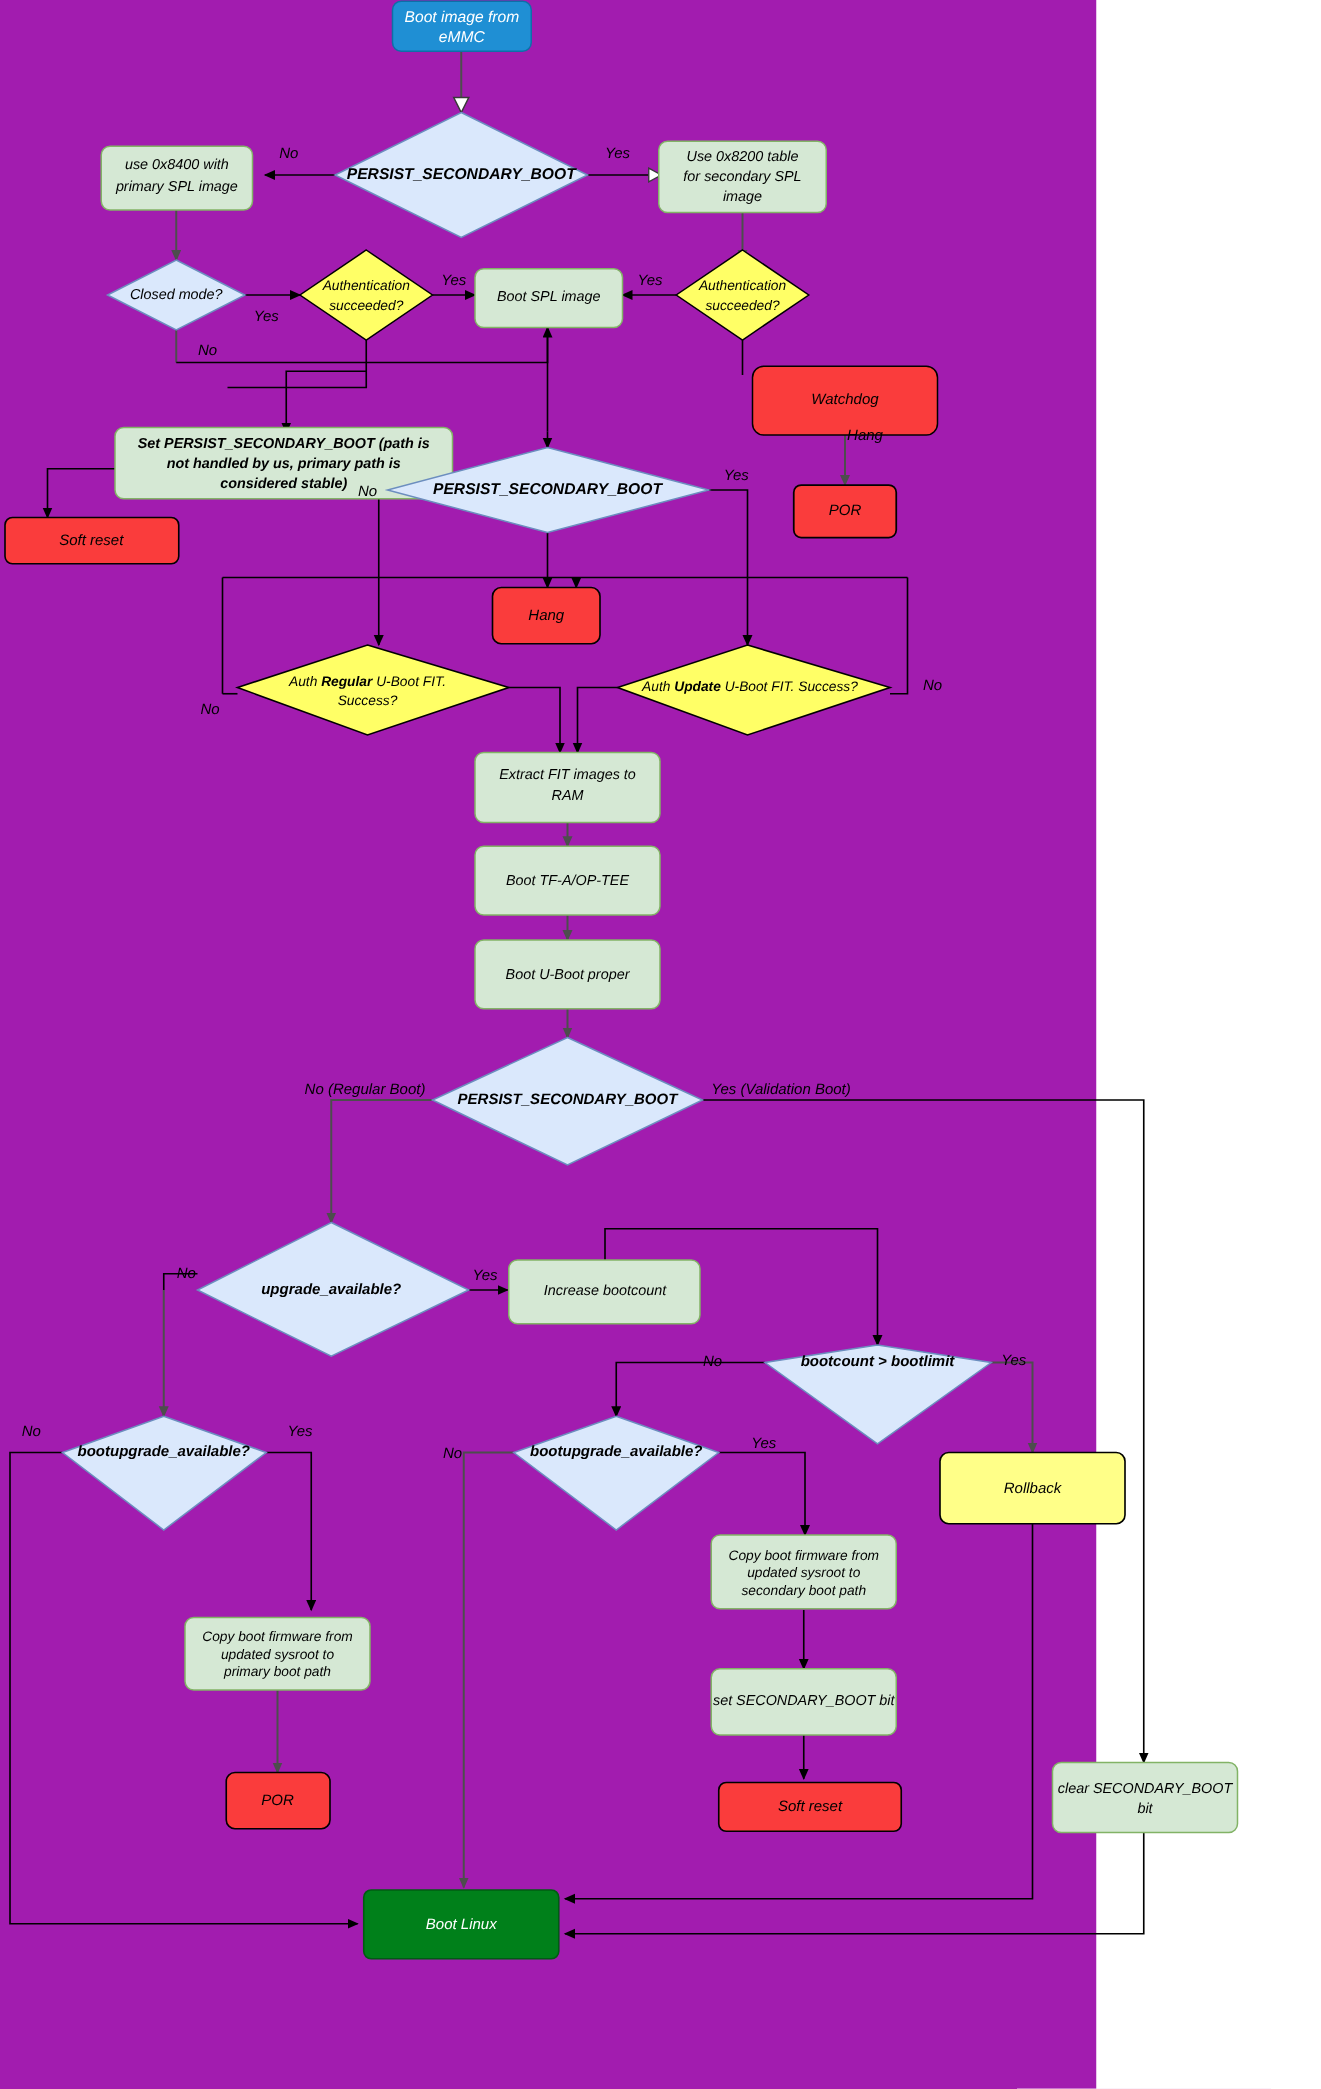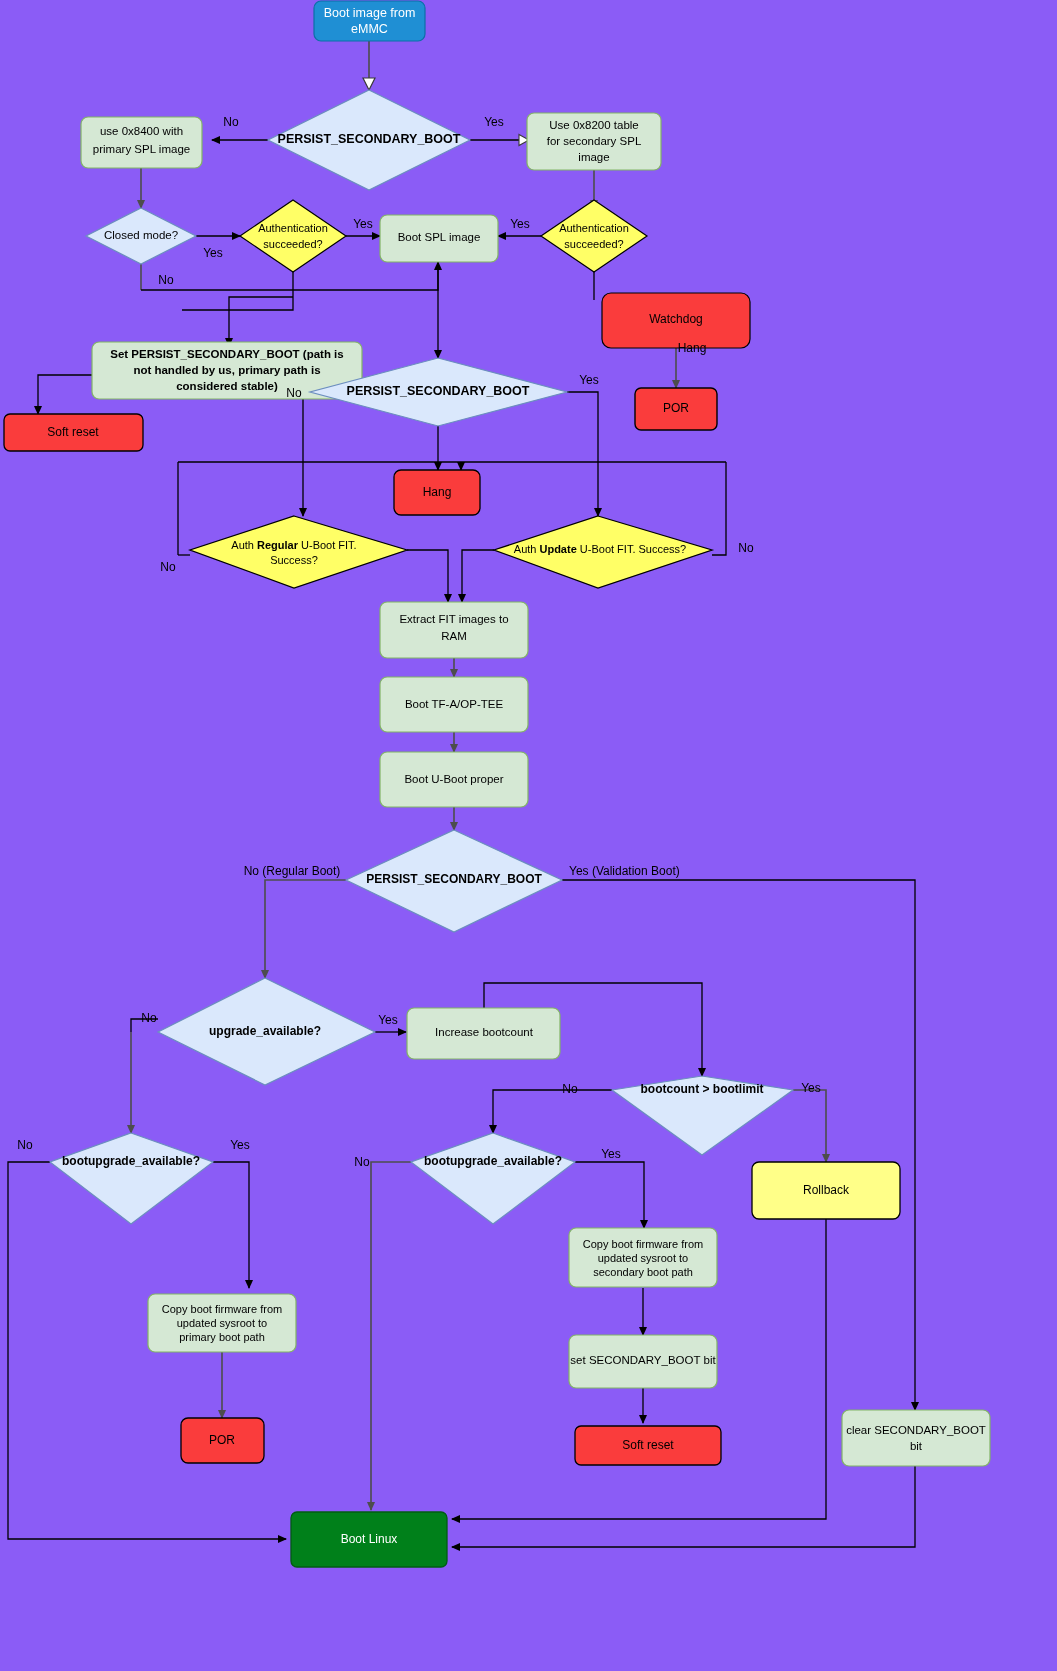--- a/index.html
+++ b/index.html
@@ -2,24 +2,25 @@
 <html><head>
 <meta charset="utf-8">
 <style>
   html, body {
     margin: 0;
     padding: 0;
     background: #ffffff;
   }
   #diagram-root {
     position: relative;
-    width: 1057px;
+    width: 877px;
     height: 1671px;
     font-family: "Liberation Sans", sans-serif;
-    background: #8b5cf6;
+    background: #a21caf;
+    font-style: italic;
   }
   svg.flow {
     display: block;
     width: 1057px;
     height: 1671px;
   }
   .node-text {
     font-family: "Liberation Sans", sans-serif;
     text-anchor: middle;
     dominant-baseline: middle;

